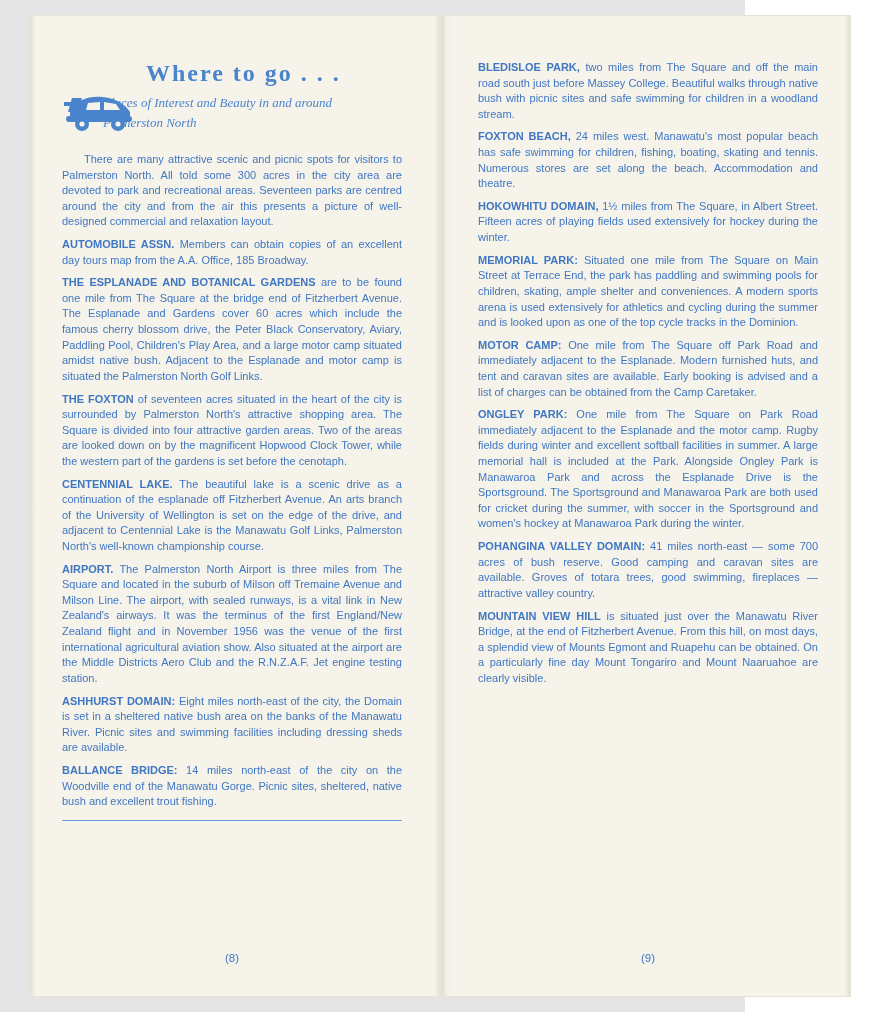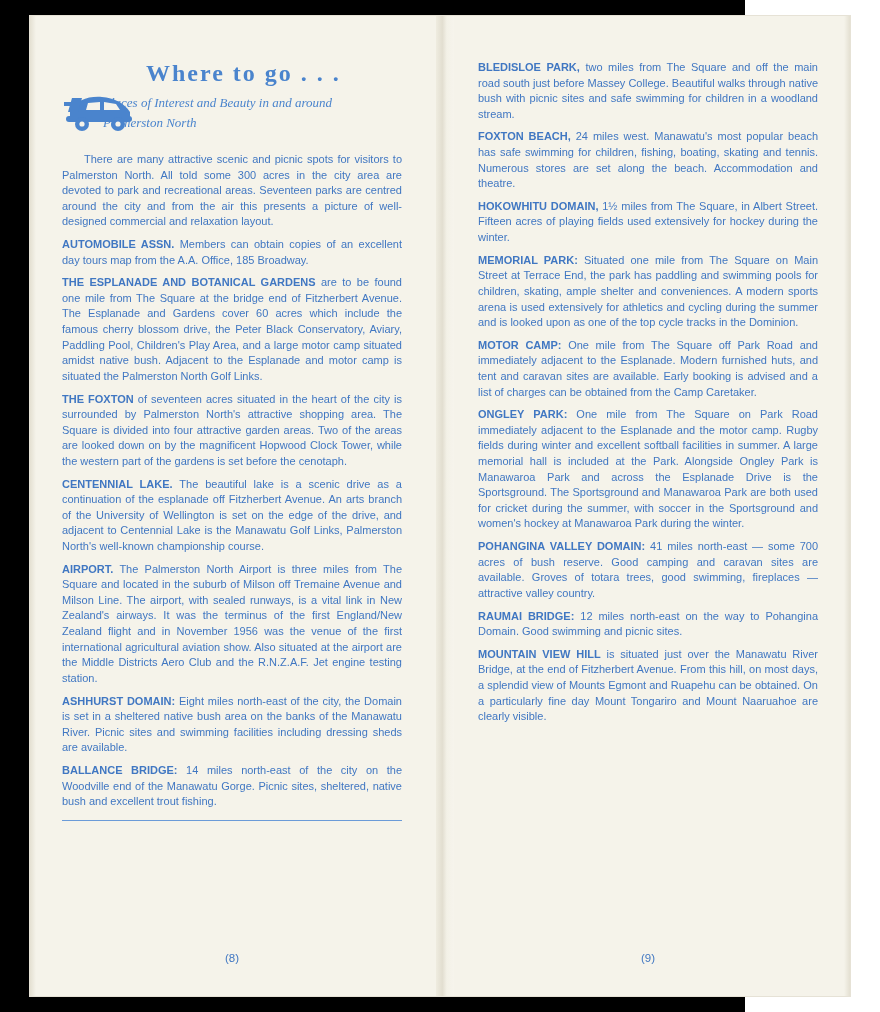--- a/index.html
+++ b/index.html
@@ -10,21 +10,21 @@
   body {
     width: 880px;
     height: 1012px;
     overflow: hidden;
     font-family: "Liberation Sans", sans-serif;
   }
   .page {
     position: relative;
     width: 745px;
     height: 1012px;
-    background: #000000;
+    background: #e5e5e5;
   }
   
   .sheet {
     position: absolute;
     left: 30px;
     top: 16px;
     width: 820px;
     height: 980px;
     background: #f5f3ea;
     box-shadow: 0 0 0 1px #e6e2d6;
@@ -193,21 +193,20 @@
 
 
       <p class="para"><span class="lead">MEMORIAL PARK:</span><span> Situated one mile from The Square on Main Street at Terrace End, the park has paddling and swimming pools for children, skating, ample shelter and conveniences. A modern sports arena is used extensively for athletics and cycling during the summer and is looked upon as one of the top cycle tracks in the Dominion.</span></p>
 
       <p class="para"><span class="lead">MOTOR CAMP:</span><span> One mile from The Square off Park Road and immediately adjacent to the Esplanade. Modern furnished huts, and tent and caravan sites are available. Early booking is advised and a list of charges can be obtained from the Camp Caretaker.</span></p>
 
       <p class="para"><span class="lead">ONGLEY PARK:</span><span> One mile from The Square on Park Road immediately adjacent to the Esplanade and the motor camp. Rugby fields during winter and excellent softball facilities in summer. A large memorial hall is included at the Park. Alongside Ongley Park is Manawaroa Park and across the Esplanade Drive is the Sportsground. The Sportsground and Manawaroa Park are both used for cricket during the summer, with soccer in the Sportsground and women's hockey at Manawaroa Park during the winter.</span></p>
 
       <p class="para"><span class="lead">POHANGINA VALLEY DOMAIN:</span><span> 41 miles north-east — some 700 acres of bush reserve. Good camping and caravan sites are available. Groves of totara trees, good swimming, fireplaces — attractive valley country.</span></p>
 
-      <p class="para"><span class="lead">RAUMAI BRIDGE:</span><span> 12 miles north-east on the way to Pohangina Domain. Good swimming and picnic sites.</span></p>
 
       <p class="para"><span class="lead">MOUNTAIN VIEW HILL</span><span> is situated just over the Manawatu River Bridge, at the end of Fitzherbert Avenue. From this hill, on most days, a splendid view of Mounts Egmont and Ruapehu can be obtained. On a particularly fine day Mount Tongariro and Mount Naaruahoe are clearly visible.</span></p>
 
     </div>
   </div>
 
   <div class="folio-left">(8)</div>
   <div class="folio-right">(9)</div>
 </div>
 

